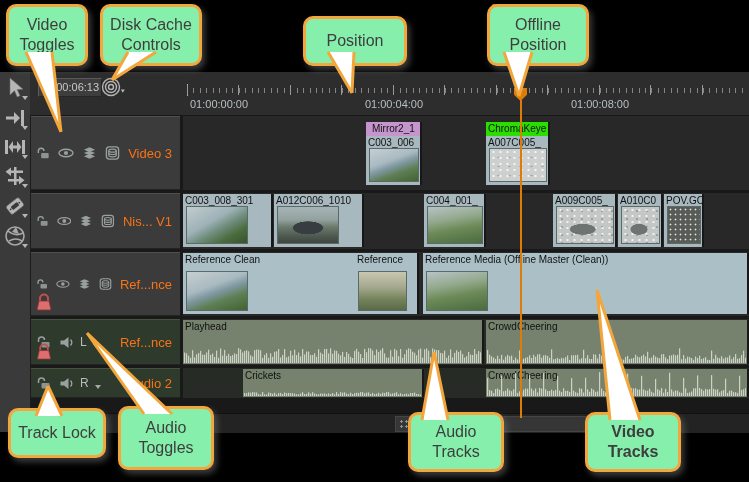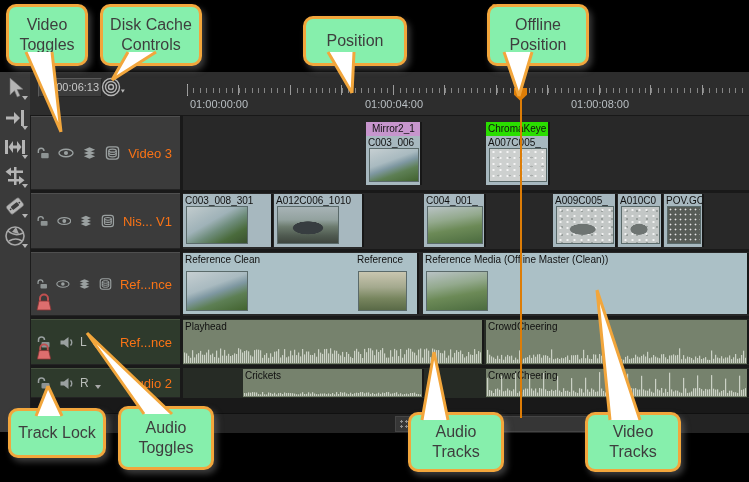--- a/index.html
+++ b/index.html
@@ -80,21 +80,21 @@
   .callout{position:absolute;background:#86efac;border:3px solid #f2a63c;border-radius:10px;
            color:#3e3e3e;font-size:16px;display:flex;align-items:center;justify-content:center;
            text-align:center;line-height:1.22;box-shadow:3px 4px 6px rgba(120,120,120,.5);z-index:30;}
   #co-video-toggles{left:6px;top:4px;width:76px;height:56px;}
   #co-disk-cache{left:100px;top:4px;width:96px;height:56px;}
   #co-timecode{left:303px;top:16px;width:98px;height:44px;}
   #co-playhead{left:487px;top:4px;width:96px;height:56px;}
   #co-track-lock{left:8px;top:408px;width:92px;height:44px;}
   #co-audio-toggles{left:118px;top:406px;width:90px;height:58px;}
   #co-audio-tracks{left:408px;top:412px;width:90px;height:54px;}
-  #co-video-tracks{left:585px;top:412px;width:90px;height:54px;}
+  #co-video-tracks{left:585px;top:412px;width:90px;height:54px;font-weight:bold;}
   .tails{position:absolute;left:0;top:0;width:749px;height:482px;z-index:31;pointer-events:none;}
 </style>
 </head>
 <body>
 
 <div class="stage">
 
   <div class="underpanel"></div>
 
   <div class="toolstrip">

